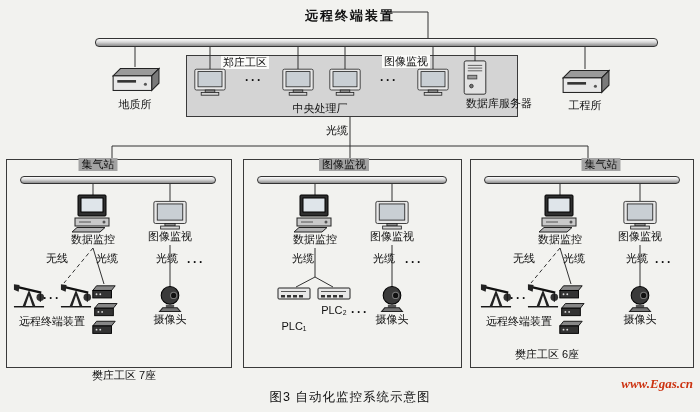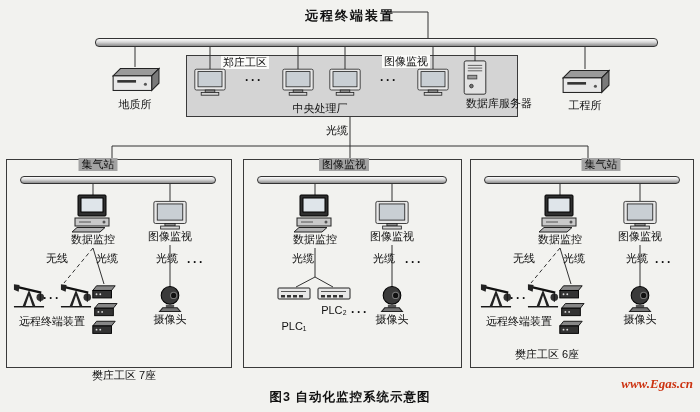--- a/index.html
+++ b/index.html
@@ -12,21 +12,21 @@
   .icon { position:absolute; }
   .wires{ position:absolute; left:0; top:0; }
   .lbl  { position:absolute; transform:translateX(-50%); white-space:nowrap;
           font-size:11px; line-height:13px; }
   .bgp  { background:#a3a3a3; padding:0 3px;margin-top:6px; }   
   .bgw  { background:#fbfbf9; padding:0 2px; }   
   .dots { position:absolute; transform:translateX(-50%); font-size:12px; font-weight:bold;
           letter-spacing:2px; line-height:12px; }
   .title   { position:absolute; transform:translateX(-50%); font-size:13px; font-weight:bold;
              letter-spacing:2px; }
-  .caption { position:absolute; transform:translateX(-50%); font-size:12.5px; font-weight:bold;
+  .caption { position:absolute; transform:translateX(-50%); font-size:12.5px; font-weight:normal;
              letter-spacing:1px; }
   .watermark { position:absolute; font-size:13px; font-weight:bold; color:#cc3311;
                font-family:"Liberation Serif","DejaVu Serif",serif; }
 </style>
 </head>
 <body>
 
 <svg width="0" height="0" style="position:absolute" aria-hidden="true">
 <defs>
   <g id="i-crt">

